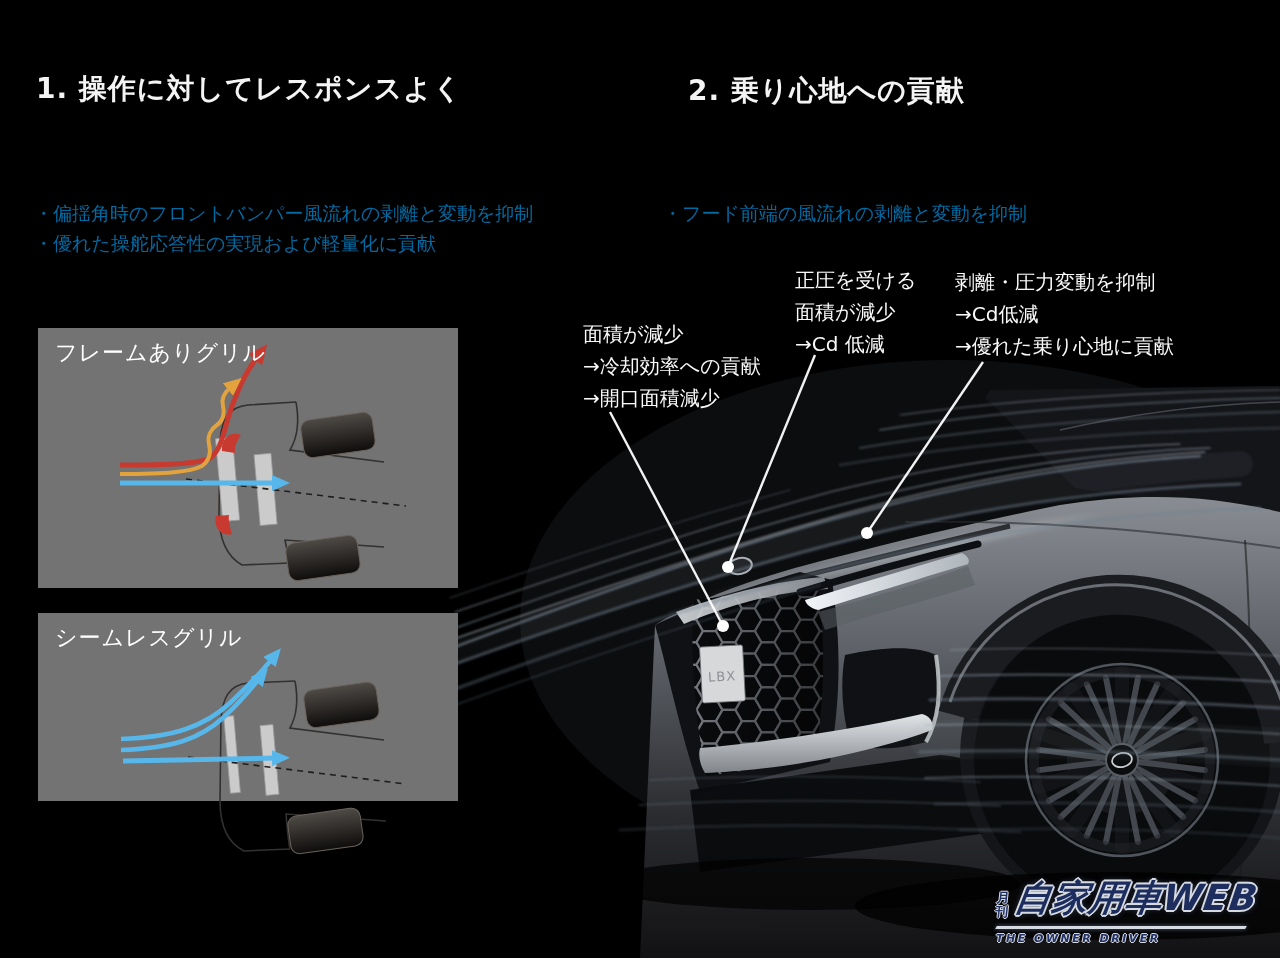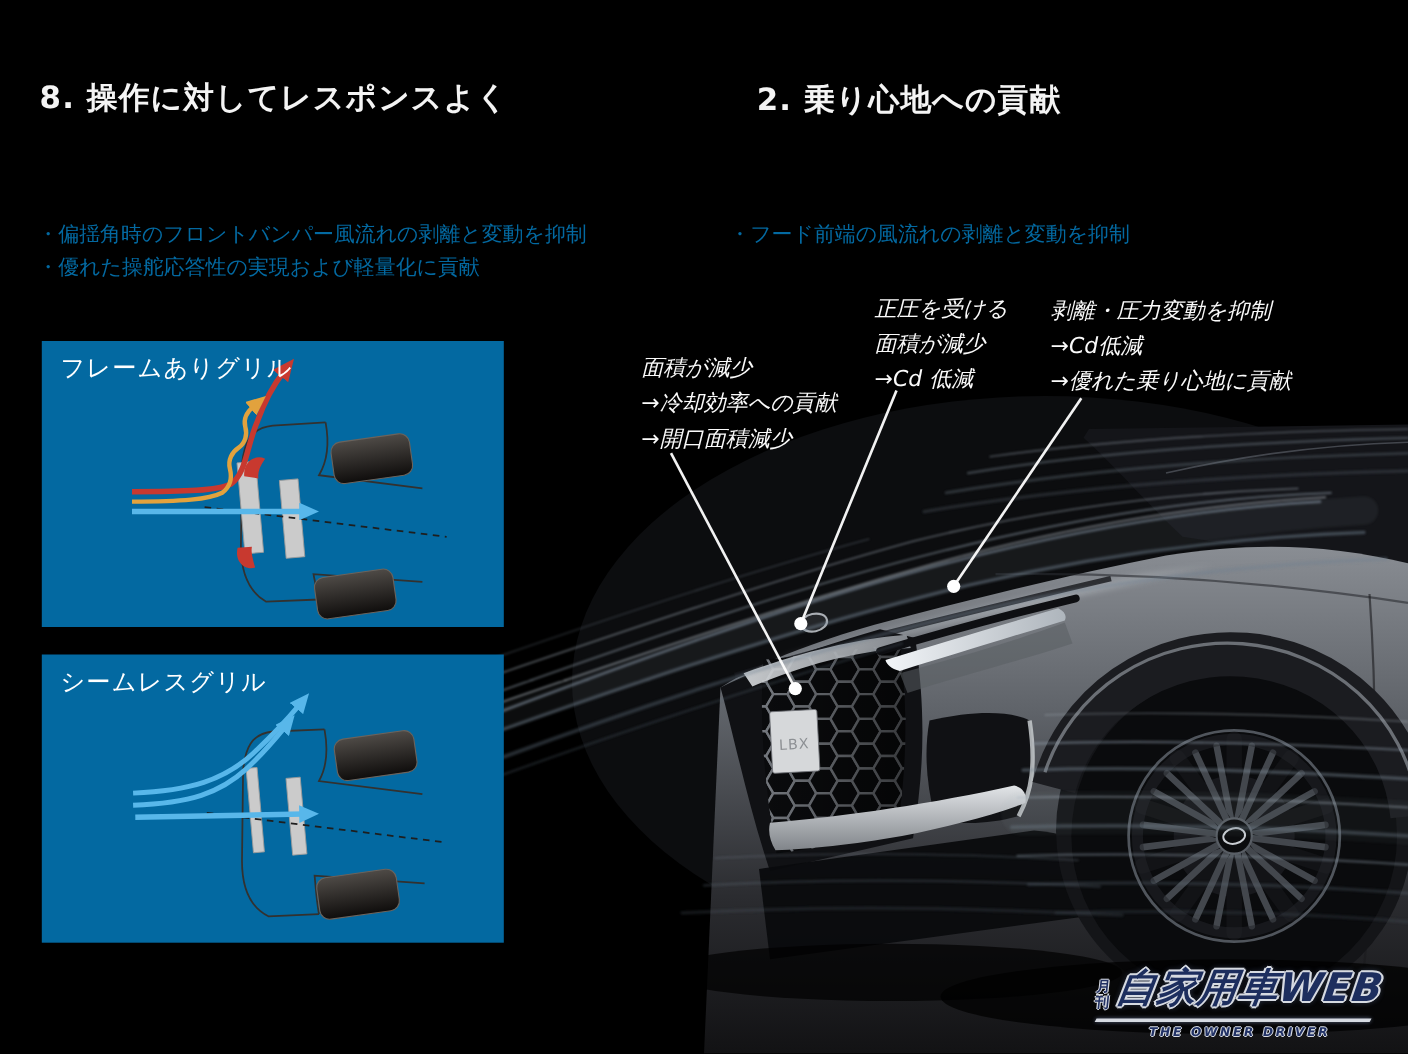--- a/index.html
+++ b/index.html
@@ -2,39 +2,39 @@
 <html><head>
 <meta charset="utf-8">
 <style>
   html,body{margin:0;padding:0;background:#000;}
   .stage{position:relative;width:1280px;height:958px;background:#000;overflow:hidden;
          font-family:"DejaVu Sans","Liberation Sans",sans-serif;color:#f2f2f2;}
   .abs{position:absolute;}
   .heading{font-size:28px;font-weight:600;letter-spacing:1px;color:#f4f4f4;white-space:nowrap;}
   .bullet{font-size:19px;font-weight:400;color:#0369a1;line-height:30px;white-space:nowrap;}
   .anno{font-size:20px;font-weight:500;color:#fafafa;line-height:32px;white-space:nowrap;}
-  .anno div{height:32px;font-style:italic;}
-  .panel{position:absolute;width:420px;background:#0369a1;}
+  .anno div{height:32px;}
+  .panel{position:absolute;width:420px;background:#737373;margin-top:18px;}
   .panel-label{position:absolute;left:17px;top:10px;font-size:22px;font-weight:500;color:#ffffff;
                letter-spacing:1px;white-space:nowrap;}
   svg{display:block;}
   
   .logo{position:absolute;right:22px;top:874px;width:262px;opacity:.92;}
   .logo-row{display:flex;align-items:flex-end;}
   .logo-prefix{width:17px;font-size:13px;line-height:14px;font-weight:bold;color:#24356b;
     word-break:break-all;transform:skewX(-6deg);margin-right:3px;margin-bottom:4px;
     text-shadow:-1px 0 #e9edf5,1px 0 #e9edf5,0 -1px #e9edf5,0 1px #e9edf5;}
   .logo-main{font-size:36px;font-weight:bold;font-style:italic;letter-spacing:1px;color:#203267;
     transform:skewX(-8deg);white-space:nowrap;
     text-shadow:-2px 0 #e9edf5,2px 0 #e9edf5,0 -2px #e9edf5,0 2px #e9edf5,
                 -1px -1px #e9edf5,1px 1px #e9edf5,-1px 1px #e9edf5,1px -1px #e9edf5,
                 0 0 7px rgba(140,165,225,.55);}
   .logo-bar{height:3px;background:#e9edf5;width:250px;margin-top:3px;transform:skewX(-30deg);
     box-shadow:0 0 4px rgba(160,180,230,.6);}
-  .logo-tag{margin-top:3px;text-align:center;font-size:11px;font-weight:bold;font-style:italic;
+  .logo-tag{margin-top:3px;text-align:left;font-size:11px;font-weight:bold;font-style:italic;
     letter-spacing:2.5px;color:#24366e;white-space:nowrap;
     text-shadow:-1px 0 #e9edf5,1px 0 #e9edf5,0 -1px #e9edf5,0 1px #e9edf5;}
 </style>
 </head>
 <body>
 
 <div class="stage">
 
   <svg class="abs" style="left:440px;top:360px;" width="840" height="598" viewBox="440 360 840 598">
     <defs>
@@ -260,21 +260,21 @@
       <line x1="815" y1="355" x2="728" y2="567"></line>
       <line x1="983" y1="362" x2="867" y2="533"></line>
     </g>
     <g fill="#ffffff">
       <circle cx="723" cy="626" r="6"></circle>
       <circle cx="728" cy="567" r="6"></circle>
       <circle cx="867" cy="533" r="6"></circle>
     </g>
   </svg>
 
-  <div class="abs heading" style="left:36px;top:70px;">8. 操作に対してレスポンスよく</div>
+  <div class="abs heading" style="left:36px;top:70px;">1. 操作に対してレスポンスよく</div>
   <div class="abs heading" style="left:672px;top:72px;margin-left:16px;">2. 乗り心地への貢献</div>
 
   <div class="abs bullet" style="left:34px;top:198px;">・偏揺角時のフロントバンパー風流れの剥離と変動を抑制</div>
   <div class="abs bullet" style="left:34px;top:228px;">・優れた操舵応答性の実現および軽量化に貢献</div>
   <div class="abs bullet" style="left:663px;top:198px;">・フード前端の風流れの剥離と変動を抑制</div>
 
   <div class="abs anno" style="left:583px;top:318px;">
     <div>面積が減少</div>
     <div>→冷却効率への貢献</div>
     <div>→開口面積減少</div>
@@ -329,21 +329,21 @@
 
       <line x1="148" y1="151" x2="368" y2="178" stroke="#1e1e1e" stroke-width="1.6" stroke-dasharray="6 5"></line>
 
       <path d="M82,137 C130,137 160,136 172,130 C186,120 186,96 196,73 C201,59 209,42 220,28" stroke="#c8392f" stroke-width="5" fill="none" marker-end="url(#mRed)"></path>
       <path d="M82,146 C128,146 152,144 164,138 C172,132 173,124 171,116 C169,108 173,101 179,97 C185,93 187,85 185,78 C183,71 187,64 193,59" stroke="#e2a23d" stroke-width="4" fill="none" marker-end="url(#mOrange)"></path>
       <path d="M82,155 L238,155" stroke="#58b7ea" stroke-width="5" fill="none" marker-end="url(#mBlue)"></path>
     </svg>
     <div class="panel-label">フレームありグリル</div>
   </div>
 
-  <div class="panel" style="left:38px;top:595px;height:262px;">
+  <div class="panel" style="left:38px;top:595px;height:188px;">
     <svg width="420" height="262" viewBox="0 0 420 262">
 
       <g stroke="#33312f" stroke-width="1.6" fill="none">
         <path d="M257,68 L210,70 C190,72 185,86 183,105 L182,188 C182,212 190,230 206,238 L252,236"></path>
         <path d="M257,68 C261,90 257,106 252,115 L346,127"></path>
         <path d="M252,236 C250,226 249,212 248,201 L348,208"></path>
       </g>
 
       <g transform="rotate(-8 303 92)">
         <rect x="267" y="73" width="73" height="38" rx="9" fill="url(#wheelGrad)" stroke="#6b635c" stroke-width="1"></rect>

